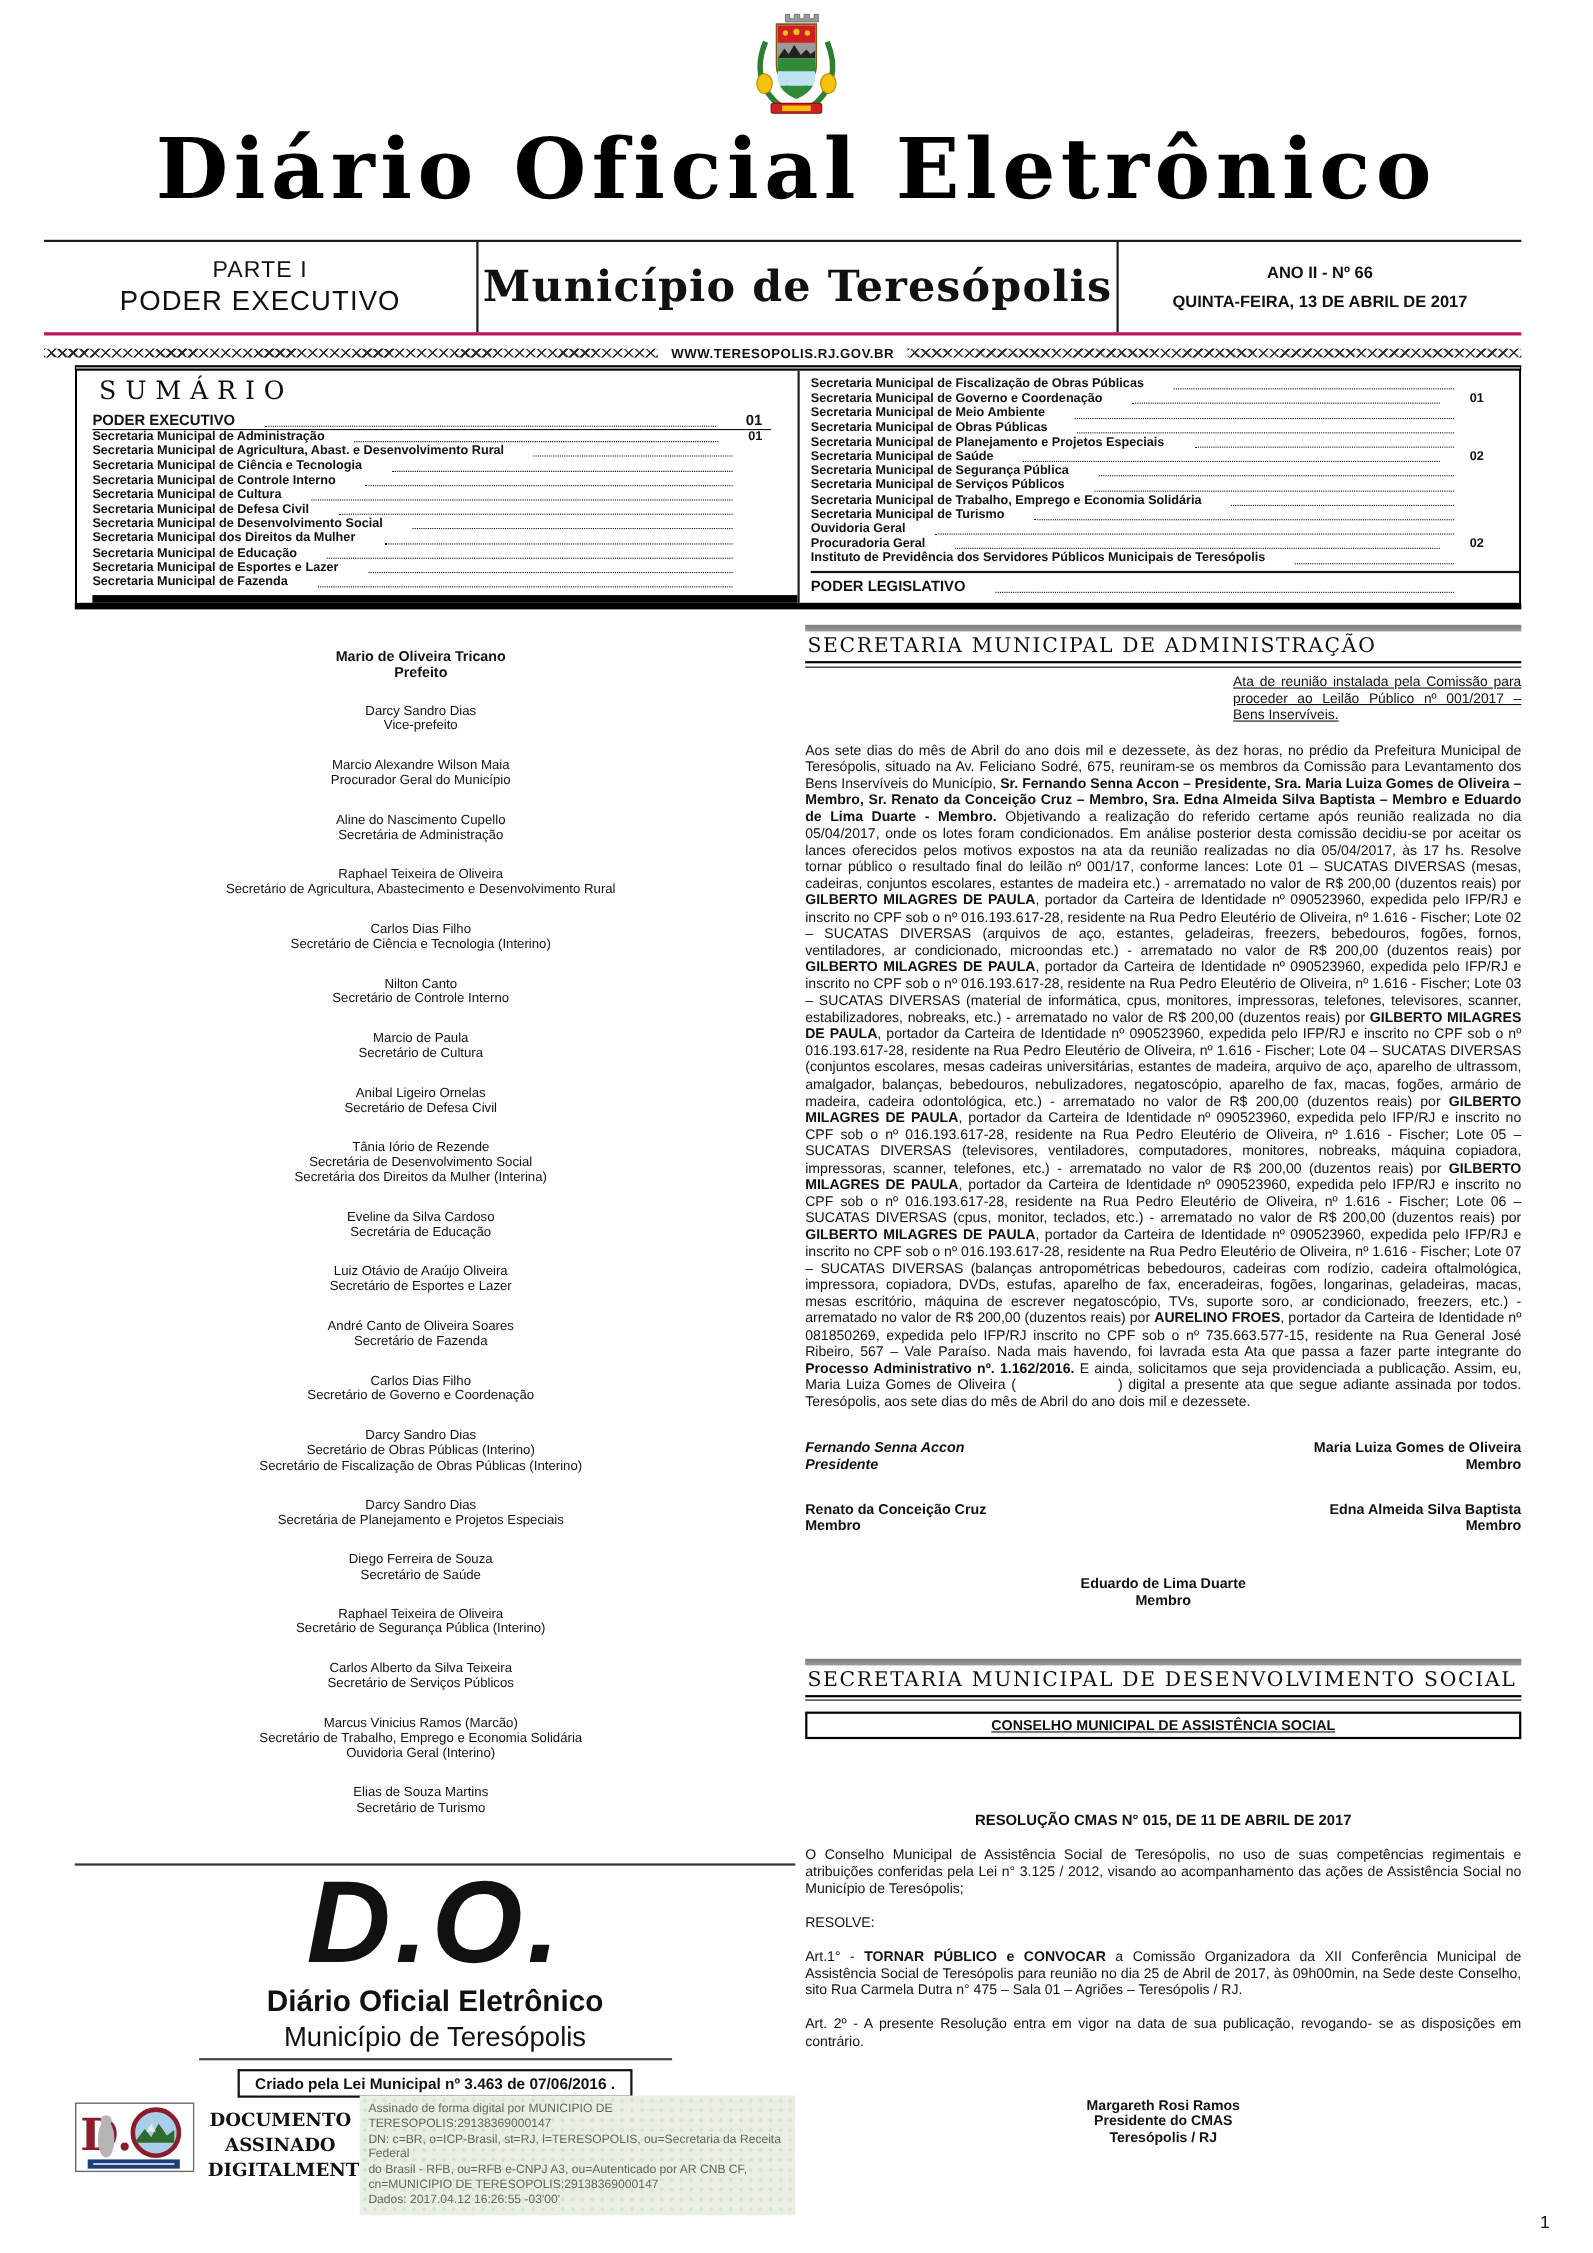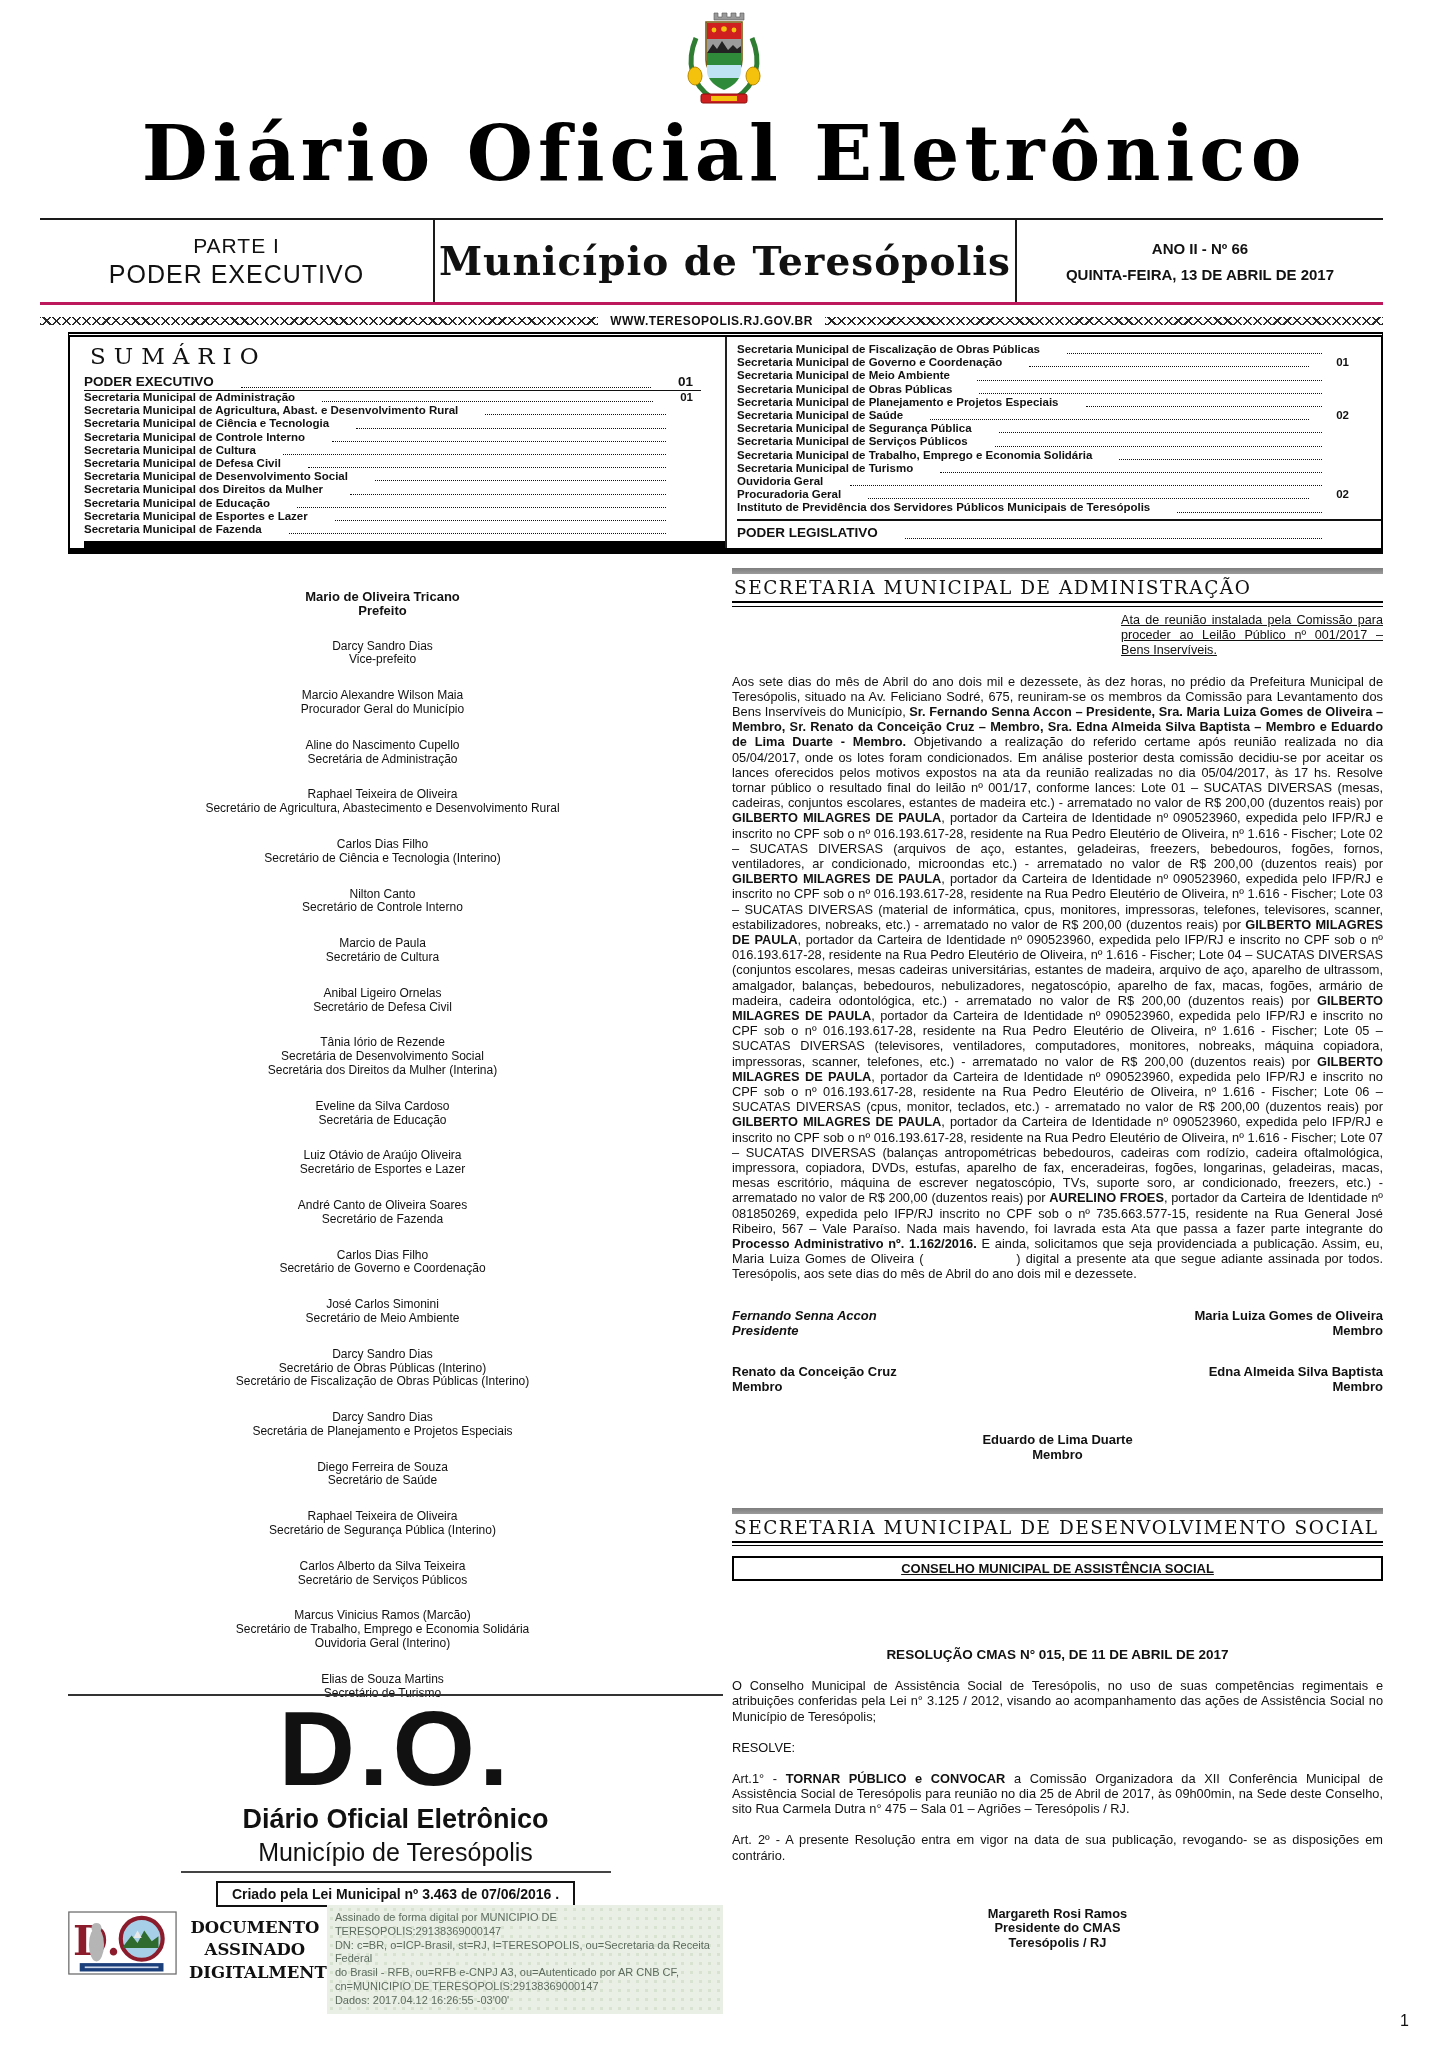--- a/index.html
+++ b/index.html
@@ -41,21 +41,21 @@
       padding-right:8px !important;}
   .black-bar{height:7px;background:#000;margin-top:5px;}
   .sum-rule{border-top:2px solid #111;margin:4px 0 3px 0;}
   
   .officials{position:absolute;left:55px;top:566px;width:655px;text-align:center;margin-top:24px;}
   .official{font-size:12px;line-height:13.8px;margin-bottom:22px;}
   .official:first-of-type{font-weight:bold;font-size:13px;}
   
   .do-block{position:absolute;left:68px;top:1694px;width:655px;text-align:center;
       border-top:2.5px solid #333;padding-top:4px;}
-  .do-big{font-size:106px;font-weight:bold;letter-spacing:4px;line-height:.92;}
+  .do-big{font-size:106px;font-weight:bold;letter-spacing:4px;line-height:.92;font-style:italic;}
   .do-title{font-weight:bold;font-size:27px;margin-top:6px;}
   .do-sub{font-size:25px;margin-top:3px;padding-bottom:4px;border-bottom:2px solid #444;
       width:430px;margin-left:auto;margin-right:auto;}
   .law-box{display:inline-block;border:2.5px solid #111;padding:3px 14px;margin-top:8px;
       font-weight:bold;font-size:14px;}
   
   .sig-block{position:absolute;left:68px;top:1905px;width:655px;display:flex;align-items:flex-start;}
   .stamp{width:132px;margin-left:12px;text-align:center;font-family:"DejaVu Serif", serif;
       font-weight:bold;font-size:16.5px;line-height:1.35;padding-top:12px;}
   .sig-green{width:400px;margin-left:6px;background-color:#e9efe5;
@@ -408,27 +408,20 @@
       </div>
 
       <div class="official">
         <div>Carlos Dias Filho</div>
         <div>
 
             <div>Secretário de Governo e Coordenação</div>
           </div>
       </div>
 
-      <div class="official">
-        <div>José Carlos Simonini</div>
-        <div>
-
-            <div>Secretário de Meio Ambiente</div>
-          </div>
-      </div>
 
       <div class="official">
         <div>Darcy Sandro Dias</div>
         <div>
 
             <div>Secretário de Obras Públicas (Interino)</div>
 
             <div>Secretário de Fiscalização de Obras Públicas (Interino)</div>
           </div>
       </div>

